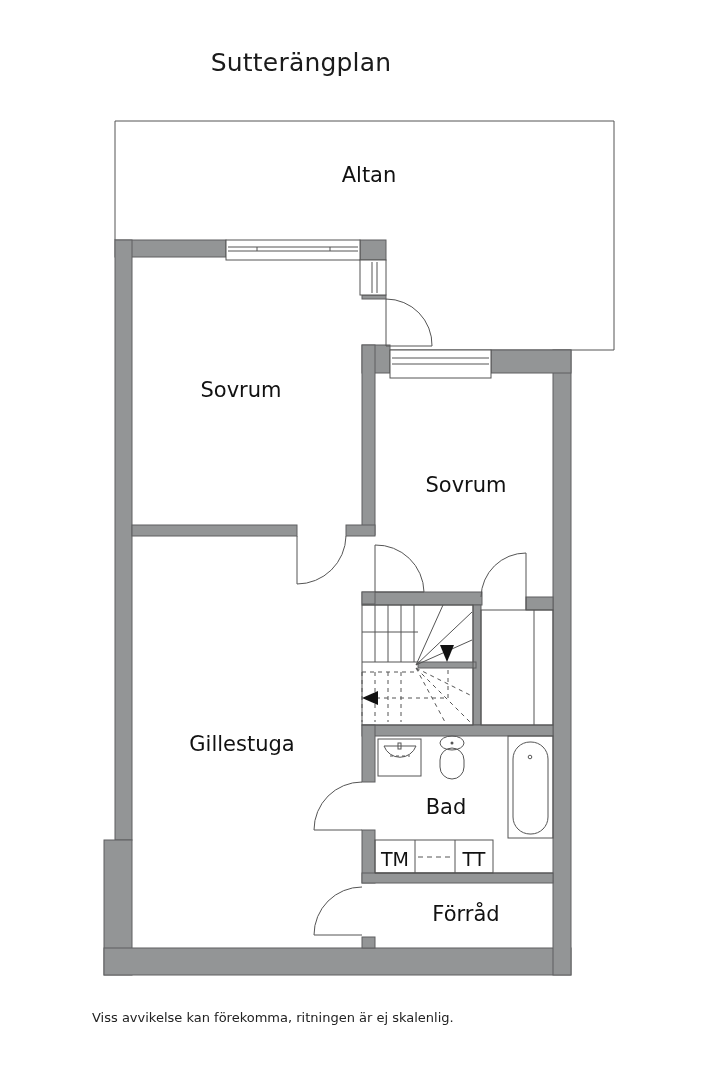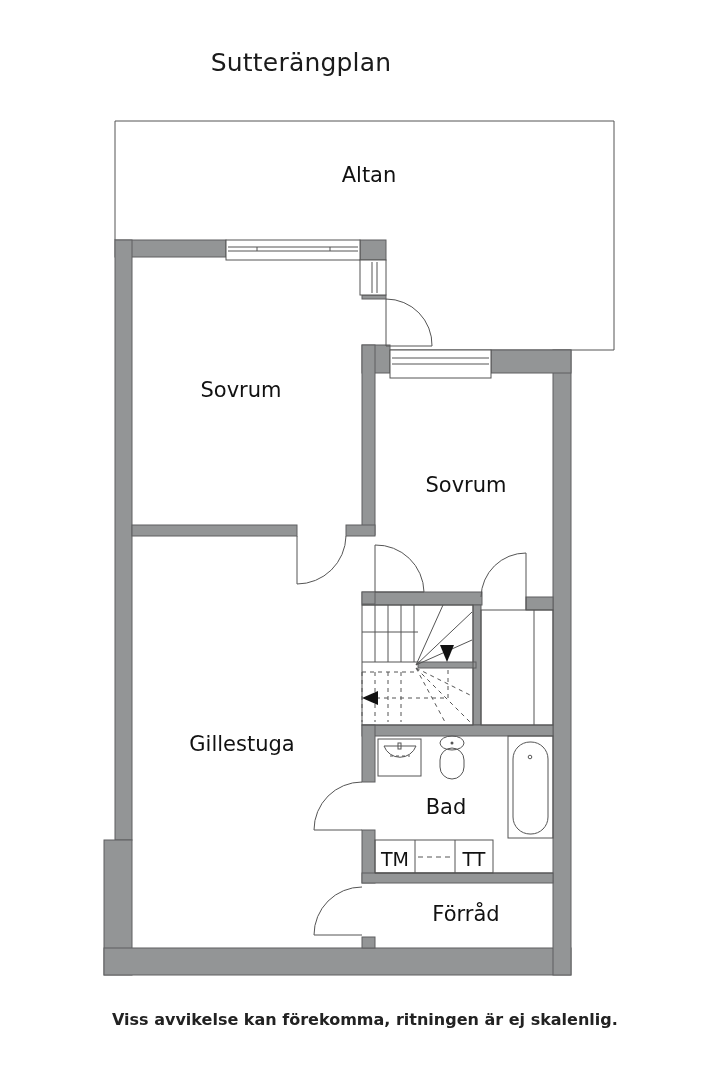--- a/index.html
+++ b/index.html
@@ -1,20 +1,20 @@
 <!DOCTYPE html>
 <html><head>
 <meta charset="utf-8">
 <style>
   html, body { margin: 0; padding: 0; background: #ffffff; }
   body { width: 720px; height: 1080px; position: relative; overflow: hidden; font-family: "DejaVu Sans", "Liberation Sans", sans-serif; color: #1a1a1a; }
   .title { position: absolute; top: 48px; left: 0; width: 602px; text-align: center; font-size: 25px; letter-spacing: 0.2px; }
   .plan { position: absolute; left: 0; top: 0; }
   .lbl { font-family: "DejaVu Sans", "Liberation Sans", sans-serif; fill: #111; }
-  .footer { position: absolute; top: 1010px; left: 112px; font-size: 16px; color: #222; font-weight: bold; }
+  .footer { position: absolute; top: 1010px; left: 92px; font-size: 13px; color: #222; }
   .wall { fill: #939596; stroke: #5e5f60; stroke-width: 1; }
   .thin { fill: none; stroke: #555; stroke-width: 1; }
   .win { fill: #fff; stroke: #555; stroke-width: 1; }
 </style>
 </head>
 <body>
 
 <div class="title">Sutterängplan</div>
 
 <svg class="plan" width="720" height="1080" viewBox="0 0 720 1080" xmlns="http://www.w3.org/2000/svg">

